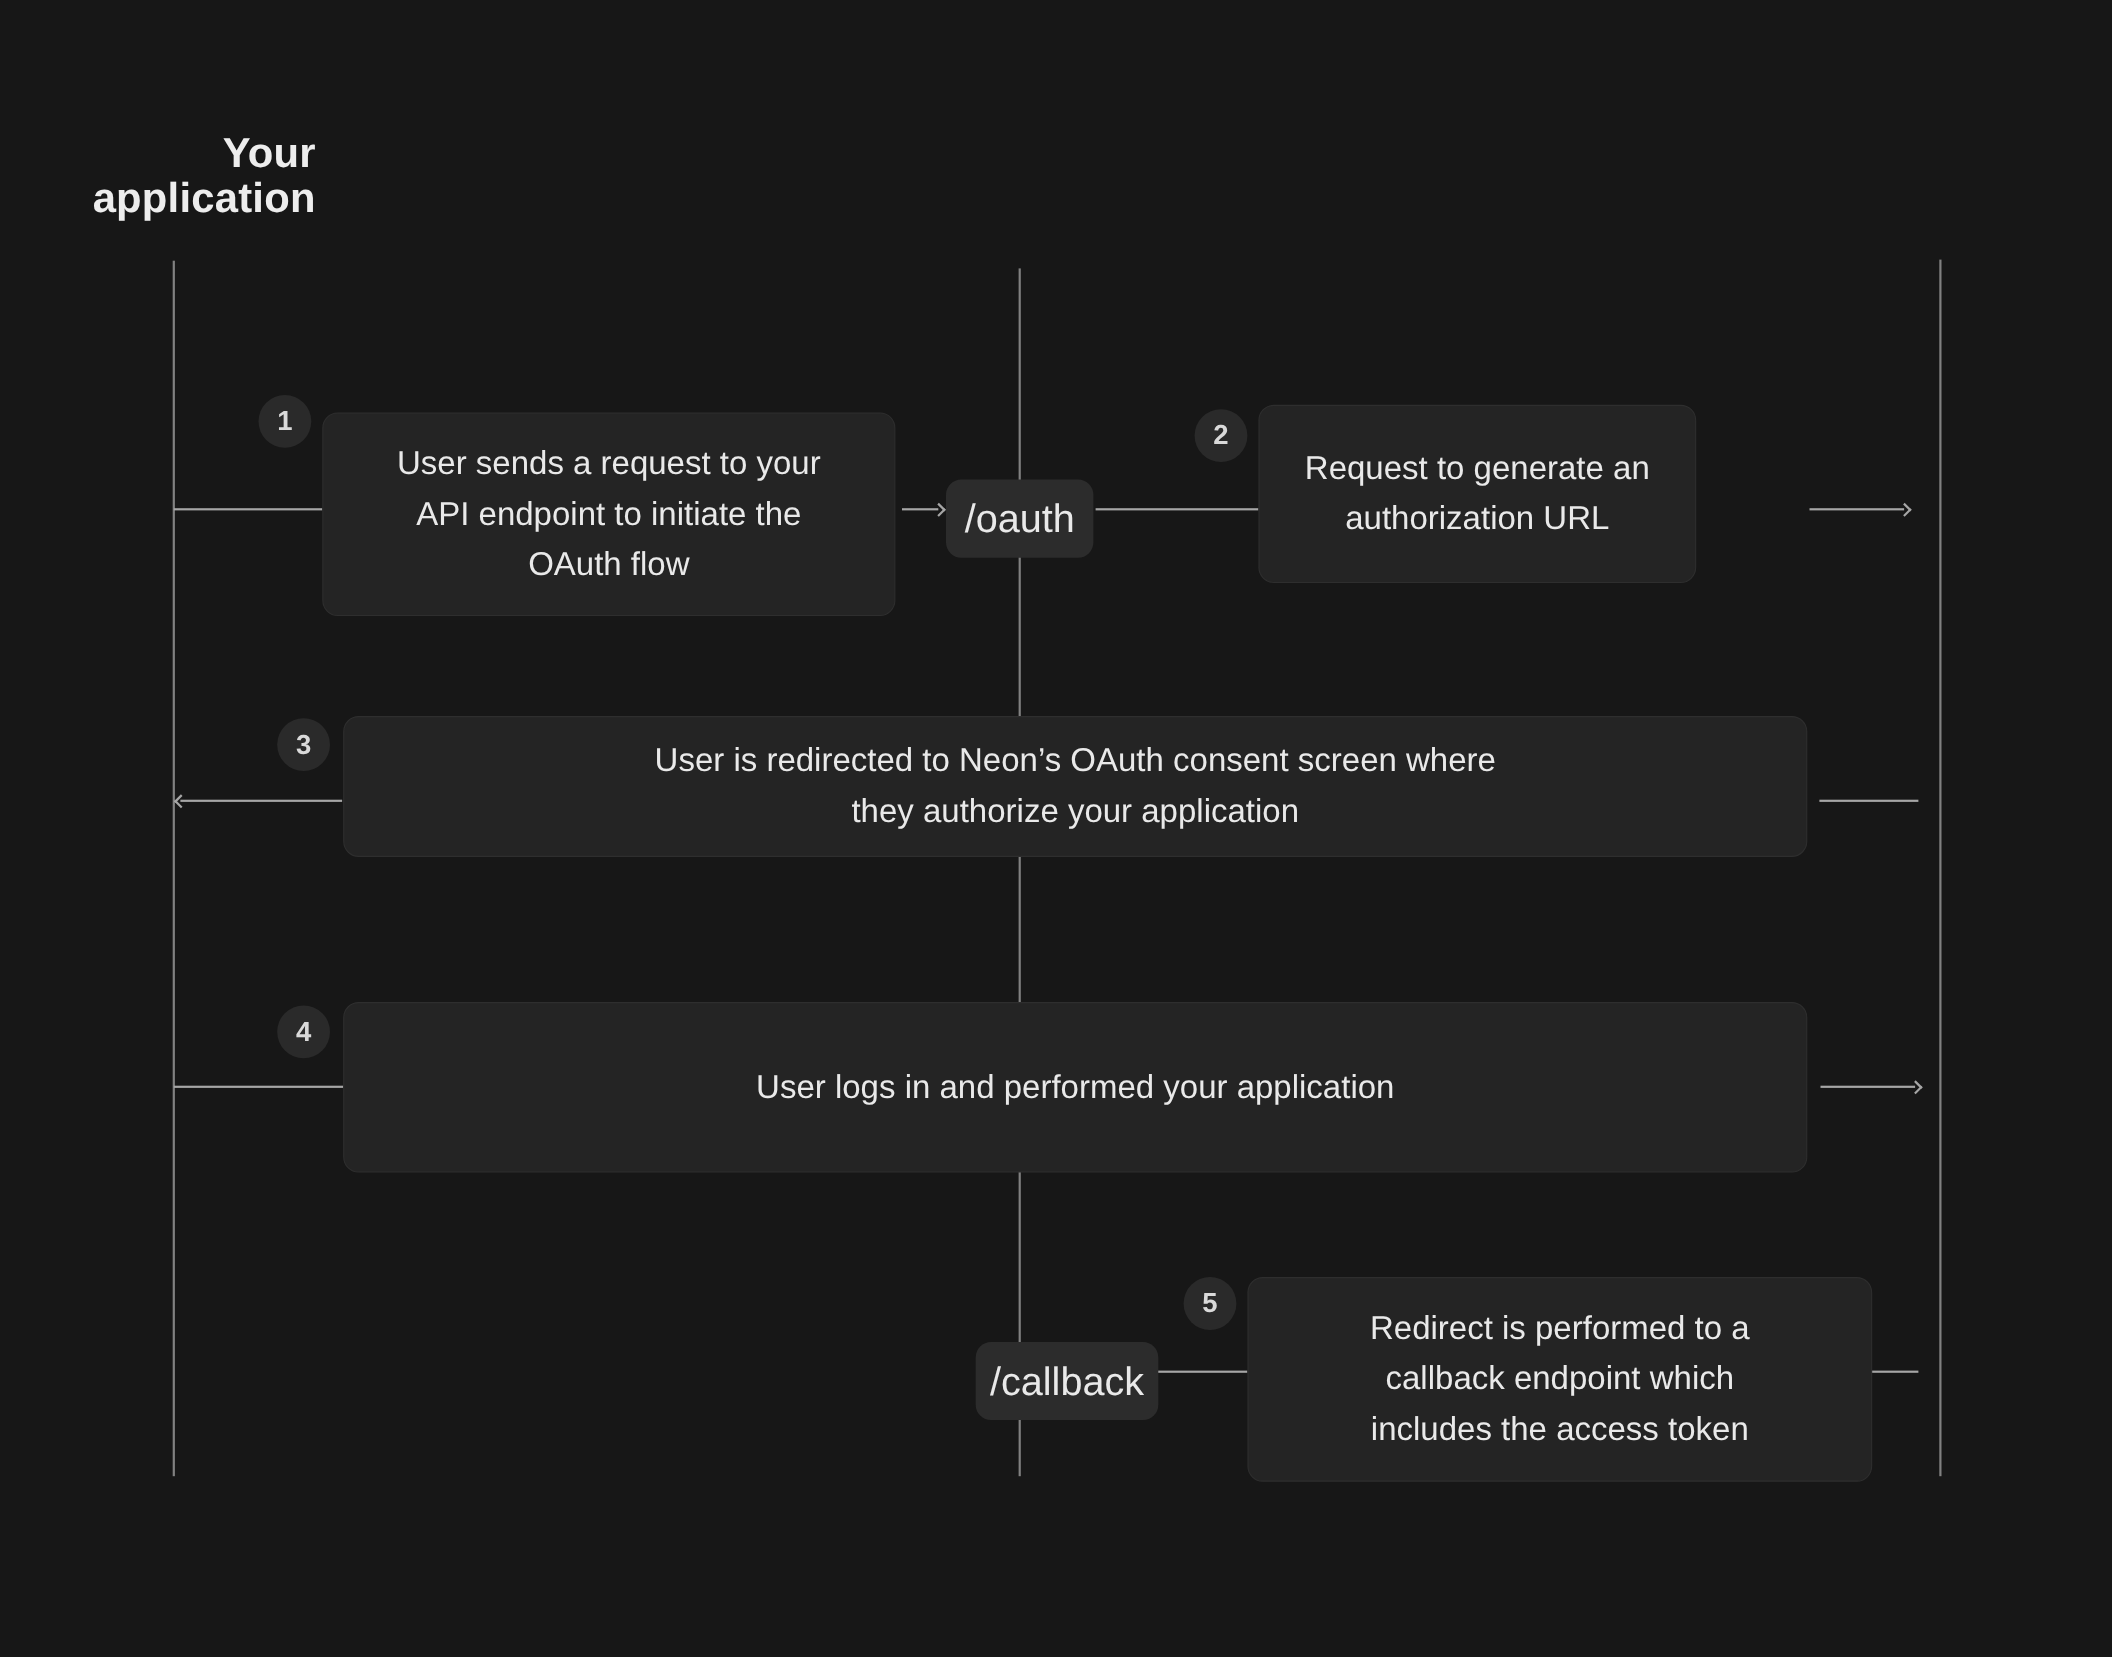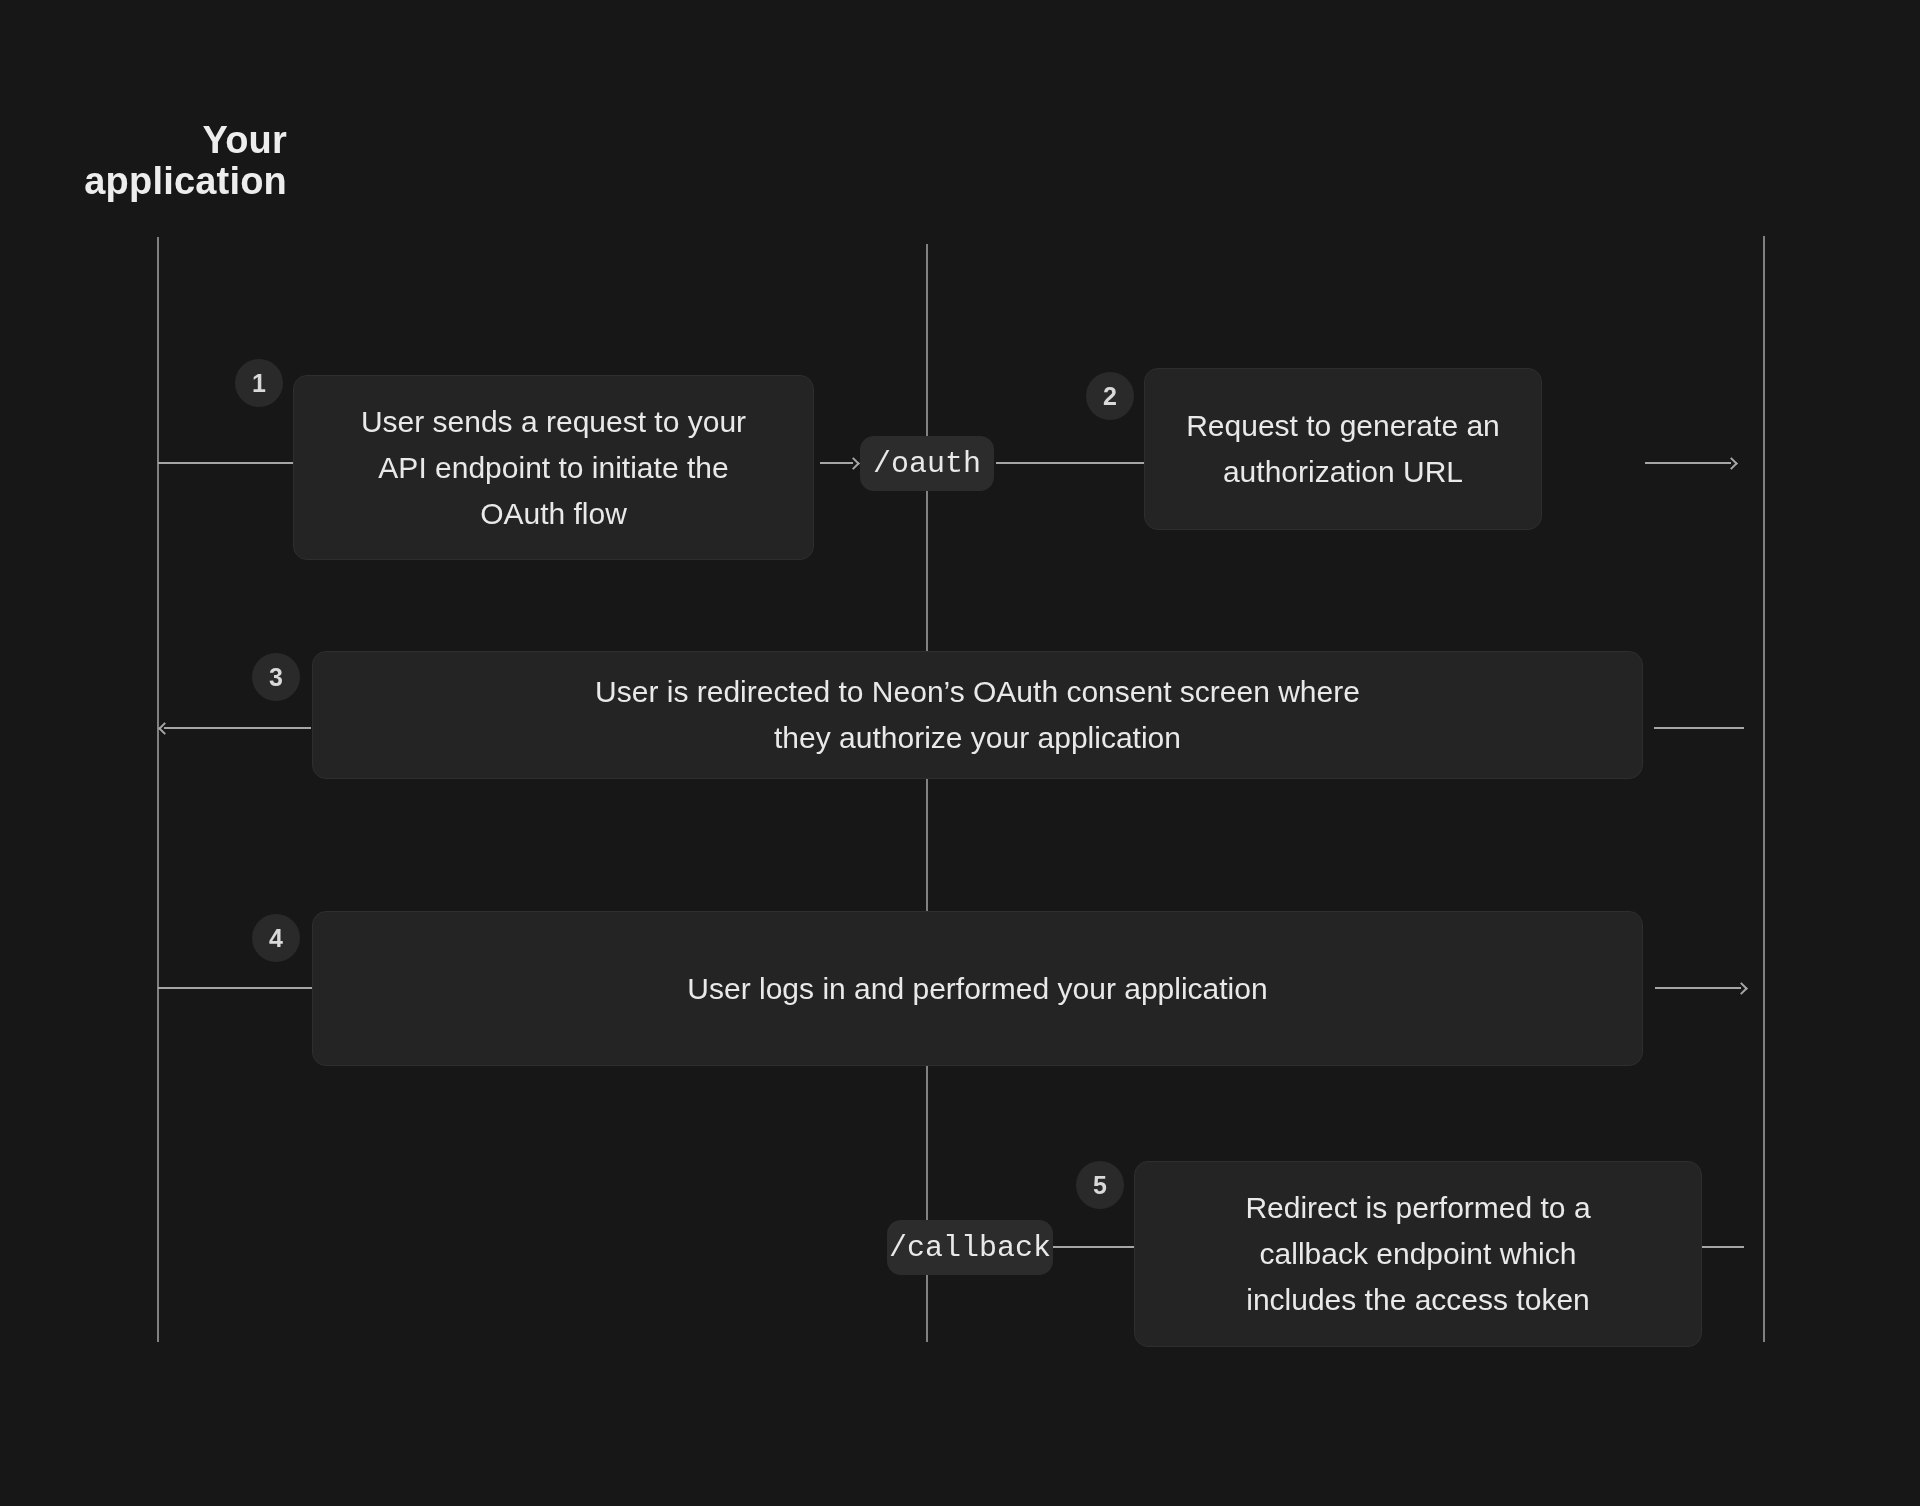--- a/index.html
+++ b/index.html
@@ -63,29 +63,28 @@
     background: var(--circle);
     display: flex;
     align-items: center;
     justify-content: center;
     color: var(--number);
     font-size: 25px;
     font-weight: 600;
   }
   .endpoint-chip {
     position: absolute;
-    height: 55px;
+    height: 71px;
     background: var(--chip);
     border-radius: 14px;
     display: flex;
     align-items: center;
     justify-content: center;
     color: var(--text);
-    font-size: 30px;
-    font-family: Liberation Mono, monospace;
+    font-size: 36px;
   }
   .connector {
     position: absolute;
     height: 2px;
     background: var(--line);
   }
   .arrow-head {
     position: absolute;
     width: 9px;
     height: 9px;

